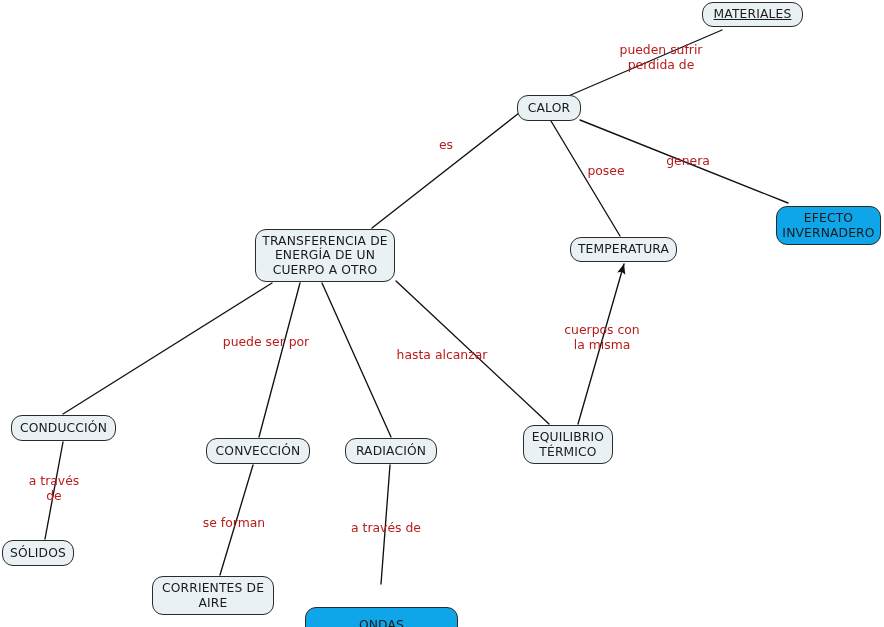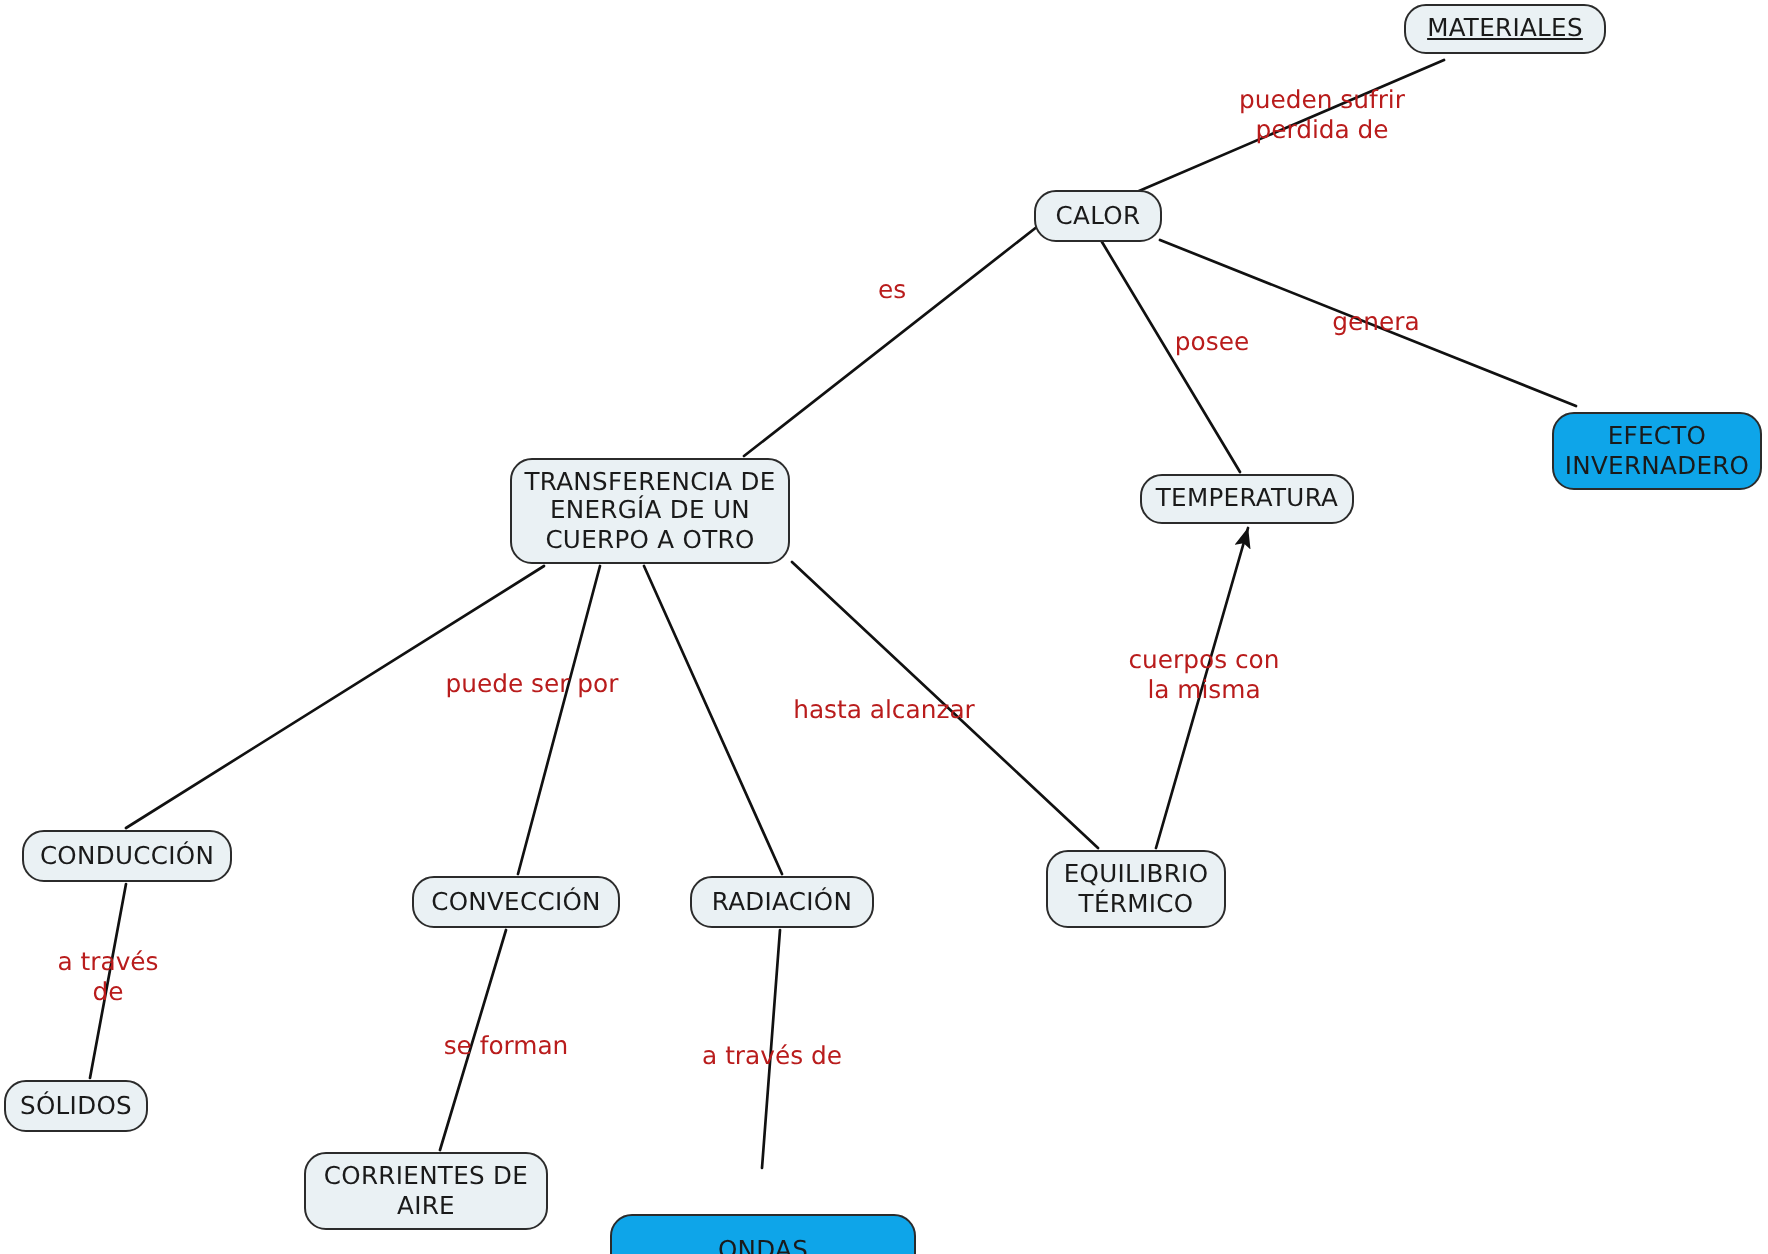--- a/index.html
+++ b/index.html
@@ -105,16 +105,16 @@
 perdida de</div>
       <div class="edge-label" style="left: 432px; top: 137px; width: 28px;">es</div>
       <div class="edge-label" style="left: 580px; top: 163px; width: 52px;">posee</div>
       <div class="edge-label" style="left: 660px; top: 153px; width: 56px;">genera</div>
       <div class="edge-label" style="left: 216px; top: 334px; width: 100px;">puede ser por</div>
       <div class="edge-label" style="left: 390px; top: 347px; width: 104px;">hasta alcanzar</div>
       <div class="edge-label" style="left: 557px; top: 322px; width: 90px;">cuerpos con
 la misma</div>
       <div class="edge-label" style="left: 22px; top: 473px; width: 64px;">a través
 de</div>
-      <div class="edge-label" style="left: 196px; top: 515px; width: 76px; margin-left: 19px;">se forman</div>
+      <div class="edge-label" style="left: 196px; top: 515px; width: 76px;">se forman</div>
       <div class="edge-label" style="left: 343px; top: 520px; width: 86px;">a través de</div>
     </div>
 </div>
 
 </body></html>

